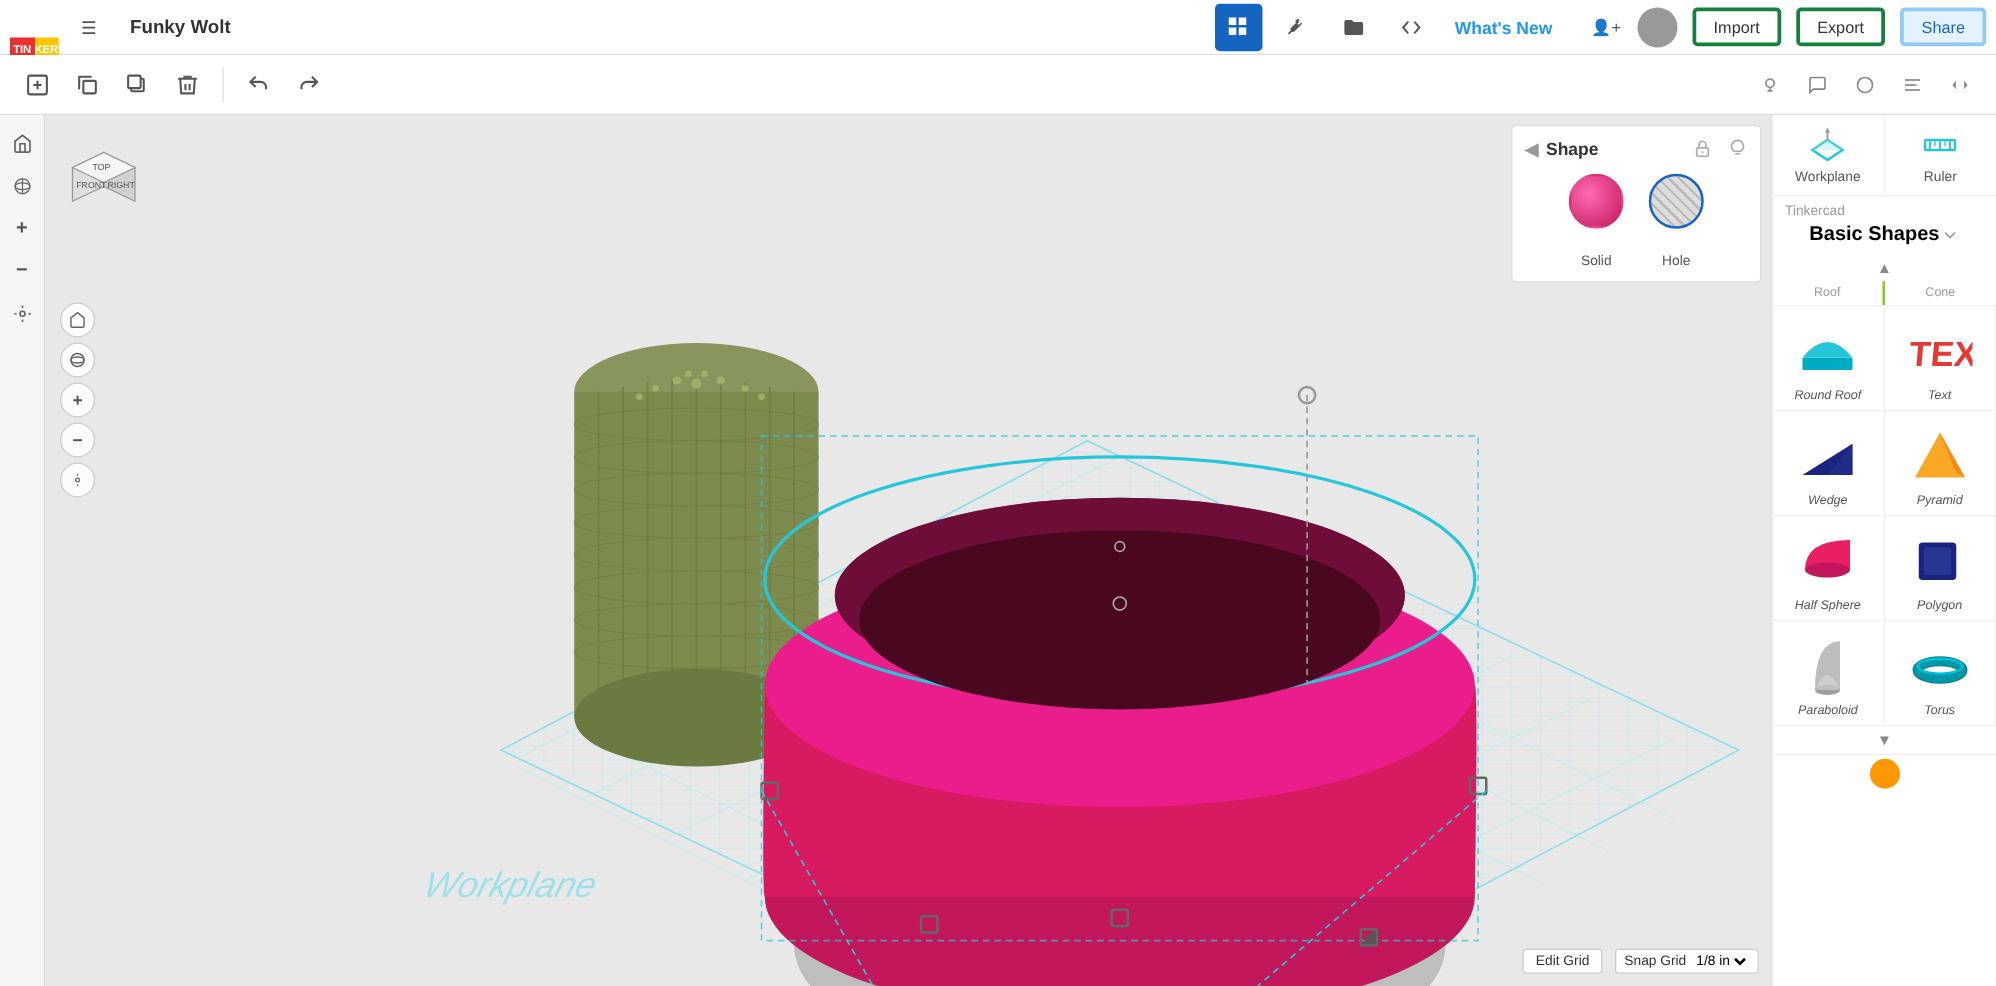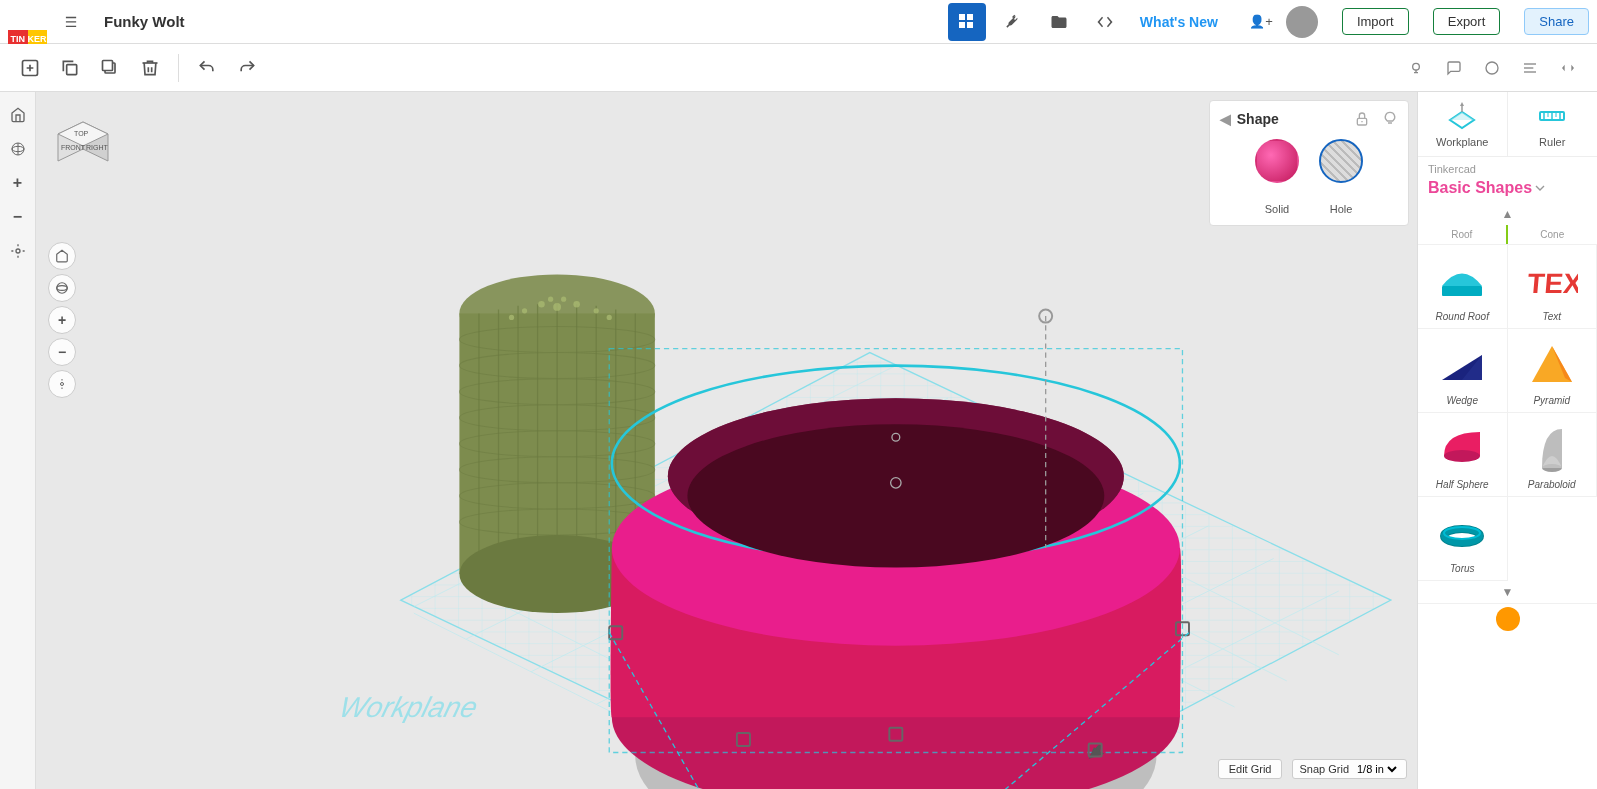--- a/index.html
+++ b/index.html
@@ -24,22 +24,22 @@
       width: 38px; height: 38px; border: none; background: transparent; cursor: pointer;
       border-radius: 4px; display: flex; align-items: center; justify-content: center;
       font-size: 18px; color: #555;
     }
     .nav-icon-btn.active { background: #1565c0; color: #fff; }
     #whats-new-btn {
       background: none; border: none; color: #2196f3; font-size: 14px; font-weight: 600;
       cursor: pointer; padding: 4px 8px;
     }
     .nav-action-btn {
-      background: none; border: 1px solid #15803d; border-radius: 4px; padding: 5px 14px;
-      font-size: 13px; cursor: pointer; color: #333; margin-left: 16px;
+      background: none; border: 3px solid #15803d; border-radius: 4px; padding: 5px 14px;
+      font-size: 13px; cursor: pointer; color: #333; margin-left: 4px;
     }
     #profile-area { display: flex; align-items: center; gap: 6px; margin-left: 8px; }
     #avatar { width: 32px; height: 32px; border-radius: 50%; background: #999; }
 
     
     #toolbar {
       display: flex; align-items: center; height: 48px; background: #fff;
       border-bottom: 1px solid #ddd; padding: 0 12px; gap: 4px; flex-shrink: 0;
     }
     .tool-btn {
@@ -135,22 +135,22 @@
       padding: 2px 6px;
     }
 
     
     #right-panel {
       width: 180px; background: #fff; border-left: 1px solid #ddd;
       display: flex; flex-direction: column; flex-shrink: 0; overflow-y: auto;
     }
     #tinkercad-label { font-size: 11px; color: #999; padding: 6px 10px 2px; }
     #shapes-title {
-      font-size: 16px; font-weight: 700; color: #ec4899; padding: 2px 10px 6px;
-      display: flex; align-items: center; justify-content: flex-start;
+      font-size: 16px; font-weight: 700; color: #000000; padding: 2px 10px 6px;
+      display: flex; align-items: center; justify-content: center;
     }
     .shapes-grid {
       display: grid; grid-template-columns: 1fr 1fr; gap: 0;
       padding: 0; overflow-y: auto;
     }
     .shape-item {
       display: flex; flex-direction: column; align-items: center; justify-content: center;
       padding: 10px 4px 6px; cursor: pointer; border-bottom: 1px solid #f0f0f0;
       border-right: 1px solid #f0f0f0;
     }
@@ -616,20 +616,29 @@
       <div class="shape-item">
         <div class="shape-icon-area">
           <svg width="50" height="50" viewBox="0 0 50 50">
             <path d="M7 32 Q7 8 43 8 Q43 32 43 32 Z" fill="#e91e63"></path>
             <ellipse cx="25" cy="32" rx="18" ry="6" fill="#c2185b"></ellipse>
           </svg>
         </div>
         <span class="shape-item-label">Half Sphere</span>
       </div>
 
+      <div class="shape-item">
+        <div class="shape-icon-area">
+          <svg width="50" height="50" viewBox="0 0 50 50">
+            <rect x="8" y="10" width="30" height="30" rx="3" fill="#1a237e"></rect>
+            <rect x="12" y="14" width="22" height="22" rx="2" fill="#283593"></rect>
+          </svg>
+        </div>
+        <span class="shape-item-label">Polygon</span>
+      </div>
 
       <div class="shape-item">
         <div class="shape-icon-area">
           <svg width="50" height="50" viewBox="0 0 50 50">
             <path d="M15 44 Q15 5 35 5 Q35 44 35 44 Z" fill="#bdbdbd"></path>
             <ellipse cx="25" cy="44" rx="10" ry="4" fill="#9e9e9e"></ellipse>
             <path d="M15 44 Q25 20 35 44" fill="#e0e0e0" opacity="0.5"></path>
           </svg>
         </div>
         <span class="shape-item-label">Paraboloid</span>

